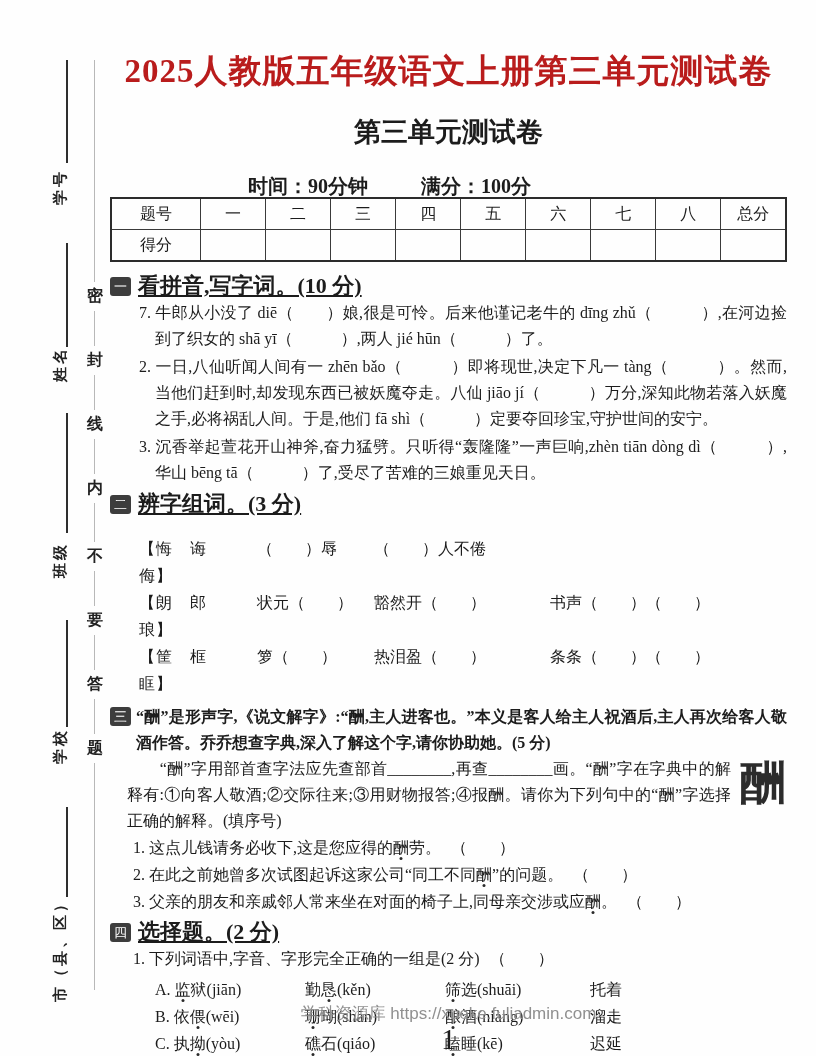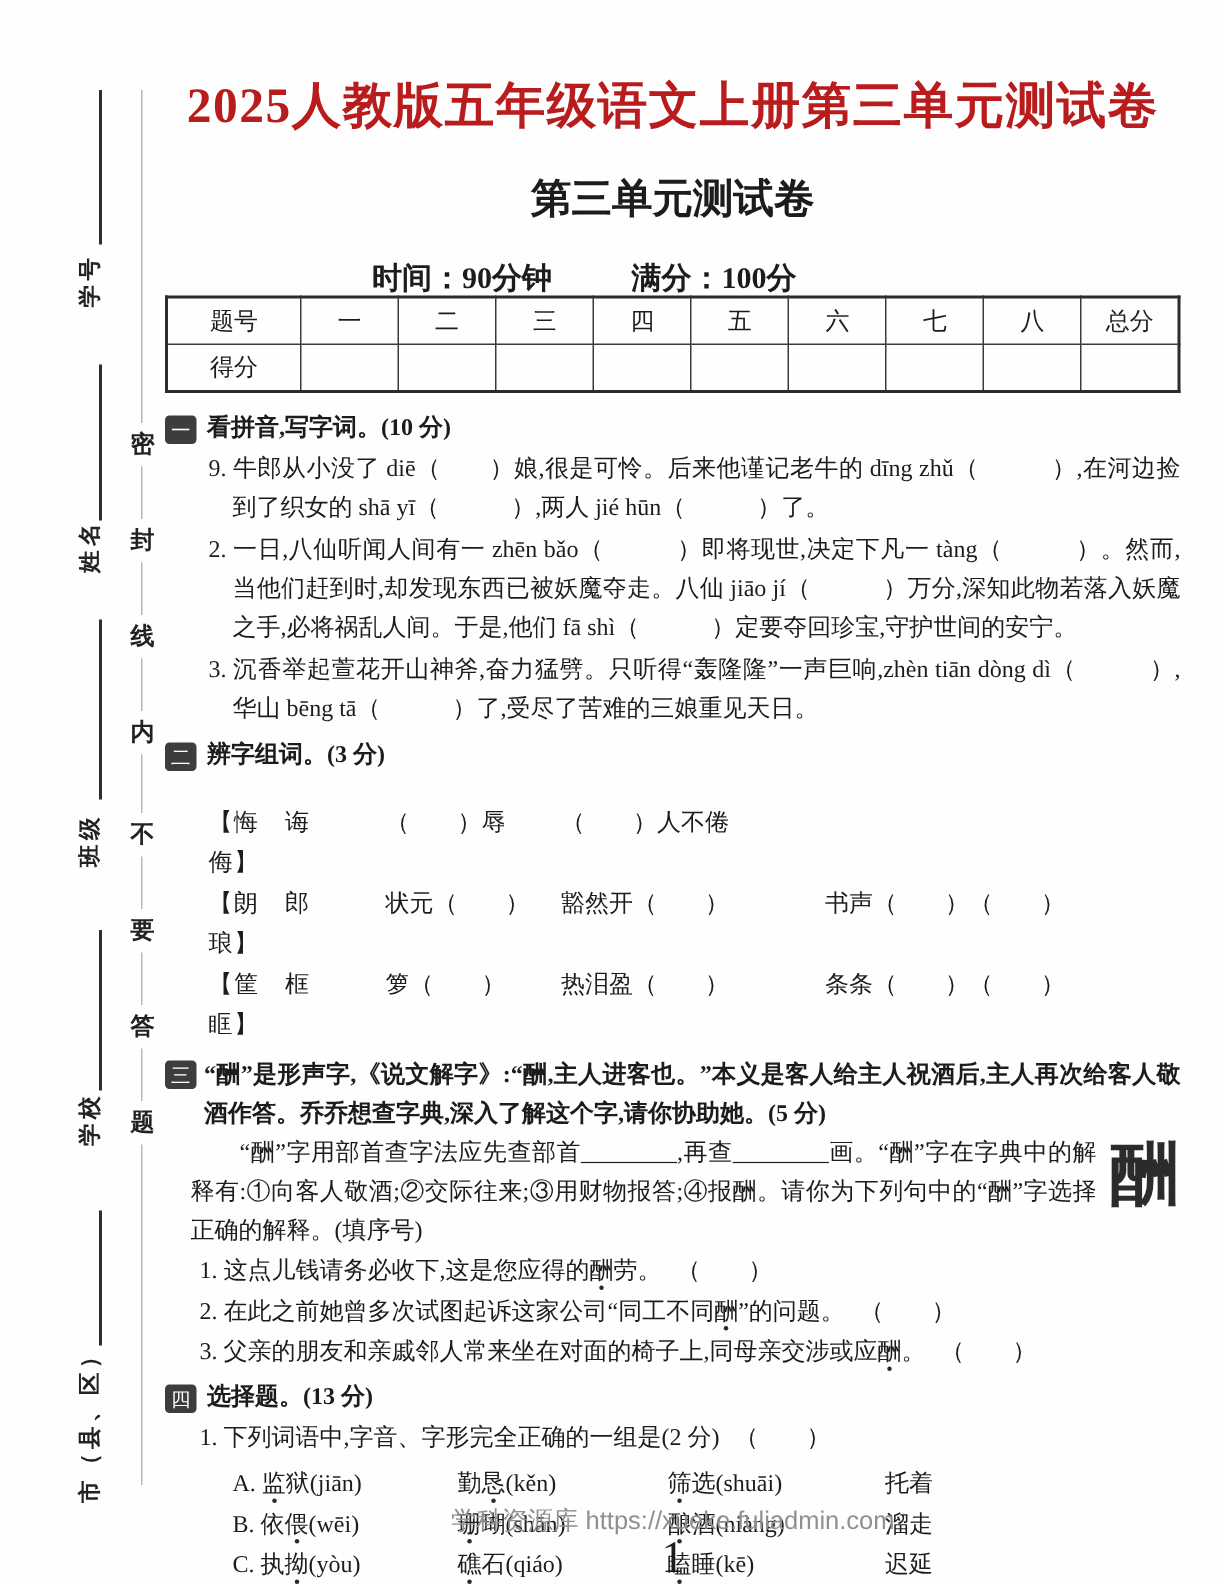--- a/index.html
+++ b/index.html
@@ -39,21 +39,21 @@
   table.score{border:2px solid #2c2c2c;}
   table.score td.lab{width:88px;}
   
   .badge{
     display:inline-block;width:21px;height:19px;background:#3d3d3d;color:#fff;
     border-radius:3px;font-size:13px;line-height:19px;text-align:center;
     font-family:"Liberation Sans",sans-serif;flex:0 0 21px;
   }
   .sec-head{display:flex;align-items:center;line-height:22px;}
   .sec-head .badge{margin-right:7px;}
-  .sec-title{font-weight:bold;font-size:16px;}
+  .sec-title{font-weight:bold;font-size:22px;text-decoration:underline;}
   .sec1-head{margin-top:13px;}
   .items{margin-top:3px;}
   .qitem{
     padding-left:45px;text-indent:-16px;font-size:16px;line-height:26px;
     text-align:justify;margin-top:2px;
   }
   .sec2-head{margin-top:7px;}
   .wrows{margin-top:20px;}
   .wrow{display:flex;padding-left:29px;font-size:16px;line-height:27px;}
   .wrow .c0{width:118px;letter-spacing:1px;}
@@ -163,21 +163,21 @@
         <td></td>
       </tr>
     </tbody>
       </table>
 
     <div class="sec-head sec1-head">
       <span class="badge">一</span>
       <span class="sec-title">看拼音,写字词。(10 分)</span>
     </div>
     <div class="items">
-      <div class="qitem">9. 牛郎从小没了 diē（　　）娘,很是可怜。后来他谨记老牛的 dīng zhǔ（　　　）,在河边捡到了织女的 shā yī（　　　）,两人 jié hūn（　　　）了。</div>
+      <div class="qitem">7. 牛郎从小没了 diē（　　）娘,很是可怜。后来他谨记老牛的 dīng zhǔ（　　　）,在河边捡到了织女的 shā yī（　　　）,两人 jié hūn（　　　）了。</div>
       <div class="qitem">2. 一日,八仙听闻人间有一 zhēn bǎo（　　　）即将现世,决定下凡一 tàng（　　　）。然而,当他们赶到时,却发现东西已被妖魔夺走。八仙 jiāo jí（　　　）万分,深知此物若落入妖魔之手,必将祸乱人间。于是,他们 fā shì（　　　）定要夺回珍宝,守护世间的安宁。</div>
       <div class="qitem">3. 沉香举起萱花开山神斧,奋力猛劈。只听得“轰隆隆”一声巨响,zhèn tiān dòng dì（　　　）,华山 bēng tā（　　　）了,受尽了苦难的三娘重见天日。</div>
     </div>
 
     <div class="sec-head sec2-head">
       <span class="badge">二</span>
       <span class="sec-title">辨字组词。(3 分)</span>
     </div>
     <div class="wrows">
       <div class="wrow">
@@ -215,21 +215,21 @@
         <span class="ans">（　　）</span>
       </div>
       <div class="qrow">
         <span>3. 父亲的朋友和亲戚邻人常来坐在对面的椅子上,同母亲交涉或应<span class="dot">酬</span>。</span>
         <span class="ans">（　　）</span>
       </div>
     </div>
 
     <div class="sec-head sec4-head">
       <span class="badge">四</span>
-      <span class="sec-title">选择题。(13 分)</span>
+      <span class="sec-title">选择题。(2 分)</span>
     </div>
     <div class="qrow q1row">
       <span>1. 下列词语中,字音、字形完全正确的一组是(2 分)</span>
       <span class="ans">（　　）</span>
     </div>
     <div class="options">
       <div class="orow">
         <span class="o0">A. <span class="dot">监</span>狱(jiān)</span>
         <span class="o1">勤<span class="dot">恳</span>(kěn)</span>
         <span class="o2"><span class="dot">筛</span>选(shuāi)</span>

